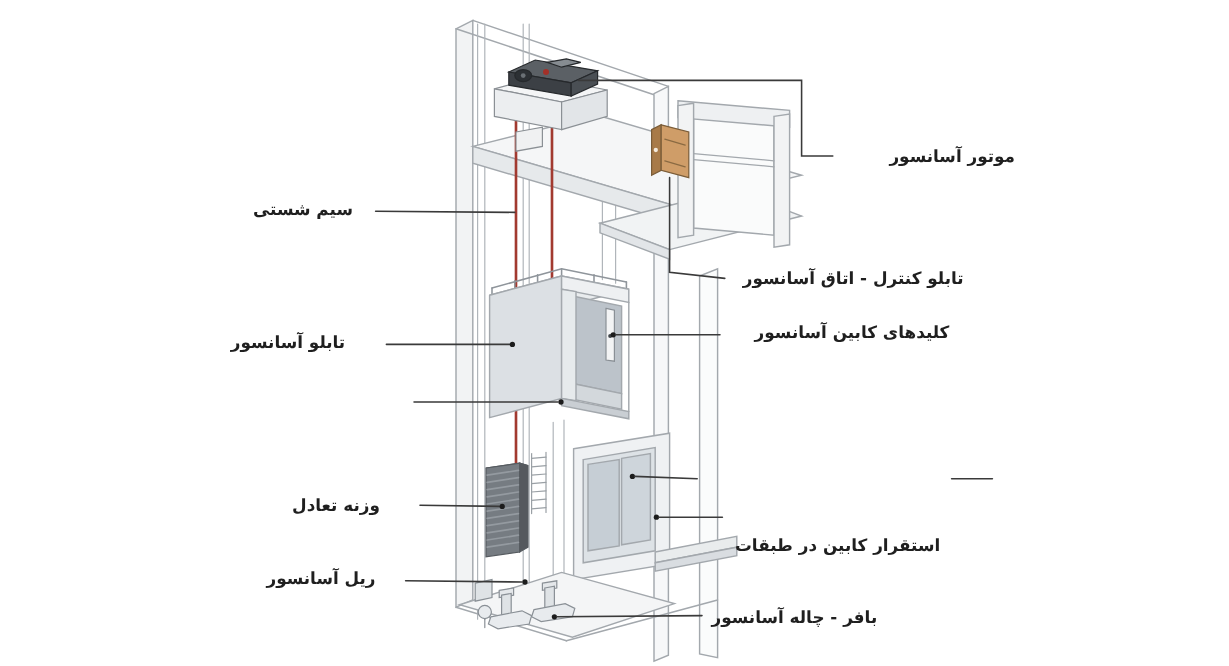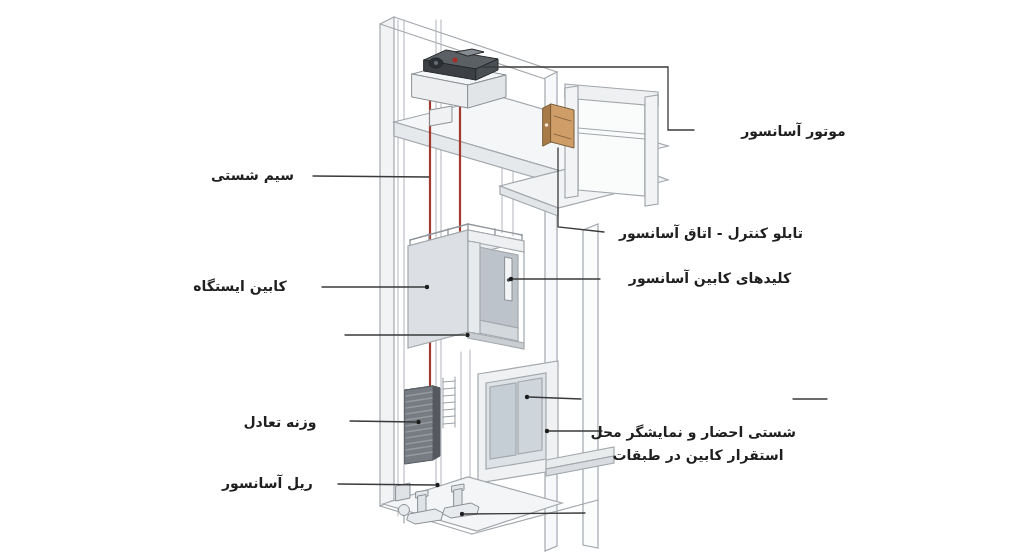--- a/index.html
+++ b/index.html
@@ -184,31 +184,31 @@
       <line x1="793" y1="399" x2="827" y2="399"></line>
       <circle cx="547" cy="431" r="2.2" fill="#1c1c1c" stroke="none"></circle>
       <line x1="549" y1="431" x2="602" y2="431"></line>
       <circle cx="462" cy="514" r="2.2" fill="#1c1c1c" stroke="none"></circle>
       <line x1="464" y1="514" x2="585" y2="513"></line>
     </g>
   </svg>
 
   <div class="lbl" style="left:195px;top:166px;width:115px;">سیم شستی</div>
 
-  <div class="lbl" style="left:180px;top:277px;width:120px;">کابین ایستگاه</div>
+  <div class="lbl" style="left:180px;top:277px;width:120px;">تابلو آسانسور</div>
 
 
   <div class="lbl" style="left:228px;top:413px;width:104px;">وزنه تعادل</div>
 
   <div class="lbl" style="left:210px;top:474px;width:115px;">ریل آسانسور</div>
 
   <div class="lbl" style="left:736px;top:122px;width:115px;">موتور آسانسور</div>
 
   <div class="lbl" style="left:606px;top:224px;width:210px;">تابلو کنترل - اتاق آسانسور</div>
 
   <div class="lbl" style="left:604px;top:269px;width:212px;">کلیدهای کابین آسانسور</div>
 
 
-  <div class="lbl" style="left:606px;top:423px;width:190px;">شستی احضار و نمایشگر محل</div>
 
   <div class="lbl" style="left:612px;top:446px;width:172px;">استقرار کابین در طبقات</div>
 
+  <div class="lbl" style="left:589px;top:506px;width:146px;">بافر - چاله آسانسور</div>
 </div>
 
 </body></html>

